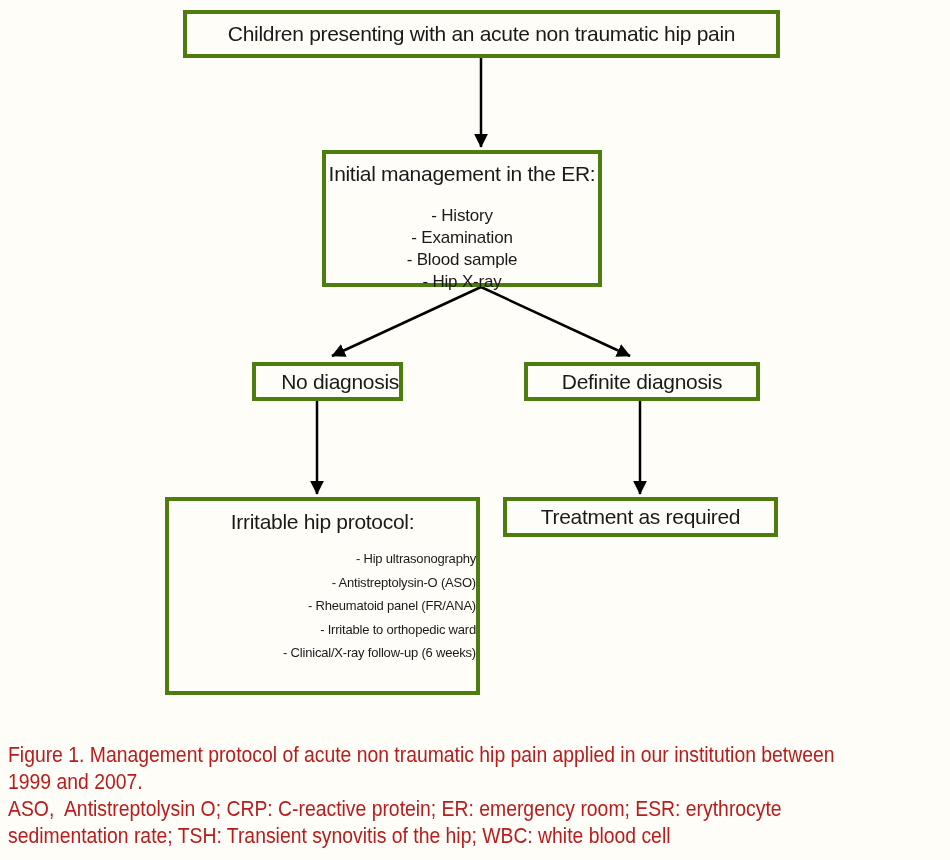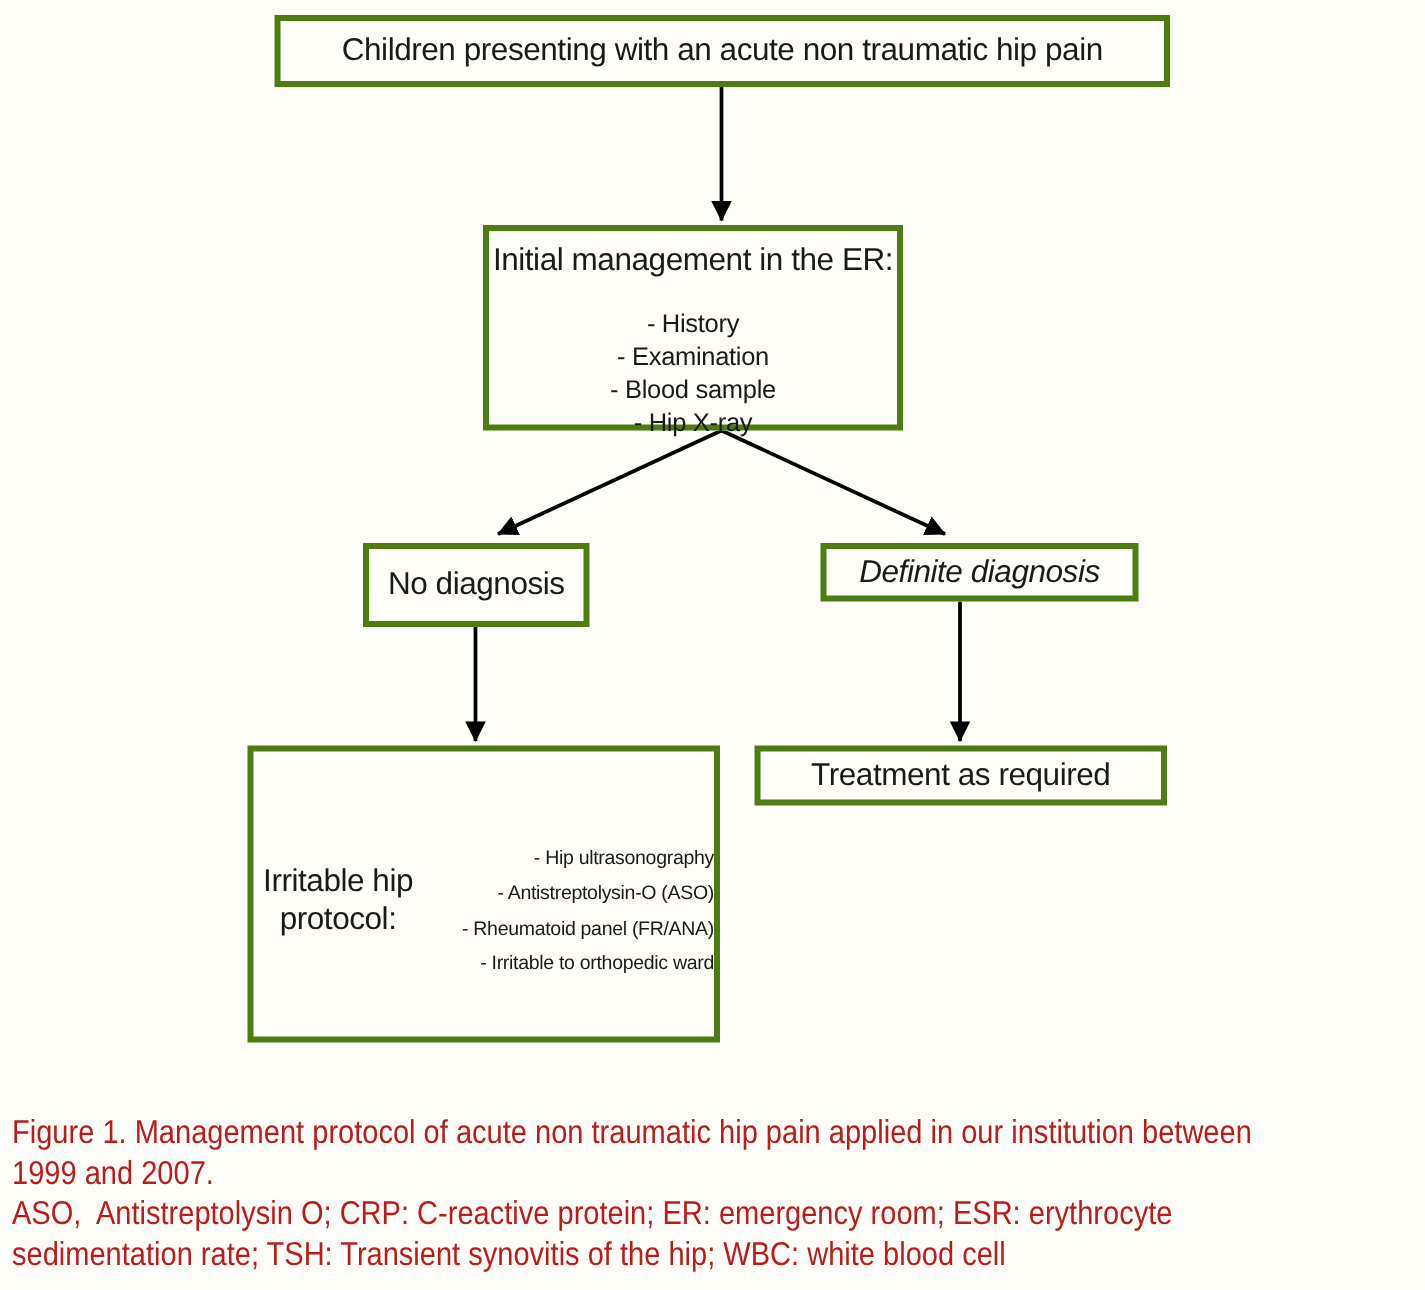--- a/index.html
+++ b/index.html
@@ -28,24 +28,24 @@
     justify-content: center;
     text-align: center;
     letter-spacing: -0.3px;
   }
   .box-label { font-size: 21px; line-height: 24px; }
 
   #box-presenting { left: 183px; top: 10px;  width: 597px; height: 48px; }
   #box-initial    { left: 322px; top: 150px; width: 280px; height: 137px;
                     flex-direction: column; justify-content: flex-start;
                     padding-top: 7px; }
-  #box-nodx       { left: 242px; top: 362px; width: 151px; height: 56px; }
-  #box-defdx      { left: 547px; top: 362px; width: 212px; height: 39px; font-style: italic; }
+  #box-nodx       { left: 252px; top: 362px; width: 151px; height: 39px; justify-content: flex-end; }
+  #box-defdx      { left: 524px; top: 362px; width: 236px; height: 39px; }
   #box-protocol   { left: 165px; top: 497px; width: 315px; height: 198px;
-                    flex-direction: row; justify-content: flex-start;
+                    flex-direction: column; justify-content: flex-start;
                     padding-top: 8px; }
   #box-treatment  { left: 503px; top: 497px; width: 275px; height: 40px; }
 
   .box-title { font-size: 21px; line-height: 25px; }
 
   #box-initial .item-list { margin-top: 19px; }
   #box-initial .list-item {
     font-size: 17px; line-height: 22px; text-align: center;
     letter-spacing: -0.2px;
   }
@@ -111,20 +111,21 @@
     <span class="box-label">Definite diagnosis</span>
   </div>
 
   <div class="box" id="box-protocol">
     <div class="box-title">Irritable hip protocol:</div>
     <div class="item-list">
       <div class="list-item">- Hip ultrasonography</div>
       <div class="list-item">- Antistreptolysin-O (ASO)</div>
       <div class="list-item">- Rheumatoid panel (FR/ANA)</div>
       <div class="list-item">- Irritable to orthopedic ward</div>
+      <div class="list-item">- Clinical/X-ray follow-up (6 weeks)</div>
     </div>
   </div>
 
   <div class="box" id="box-treatment">
     <span class="box-label">Treatment as required</span>
   </div>
 
   <div id="caption">
     <div class="cap-line">Figure 1. Management protocol of acute non traumatic hip pain applied in our institution between</div>
     <div class="cap-line">1999 and 2007.</div>

